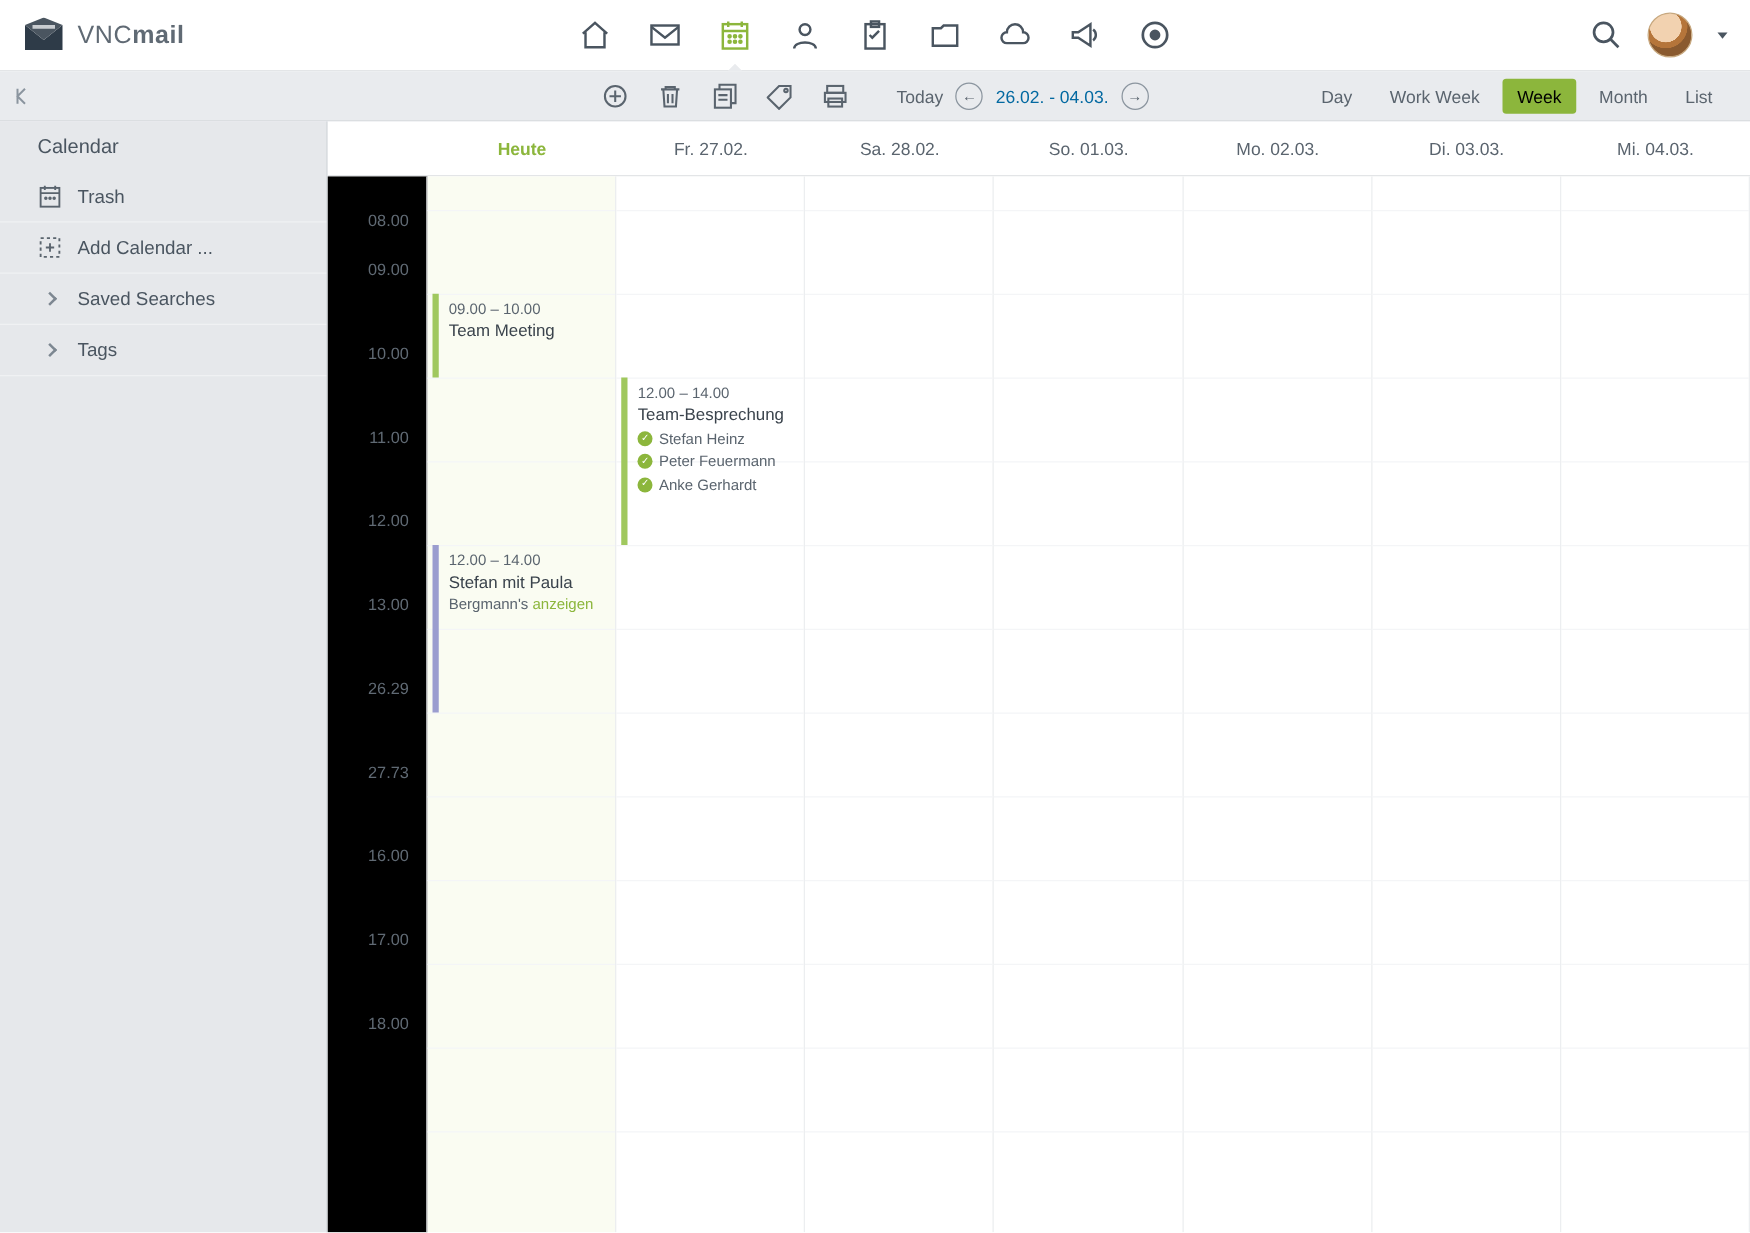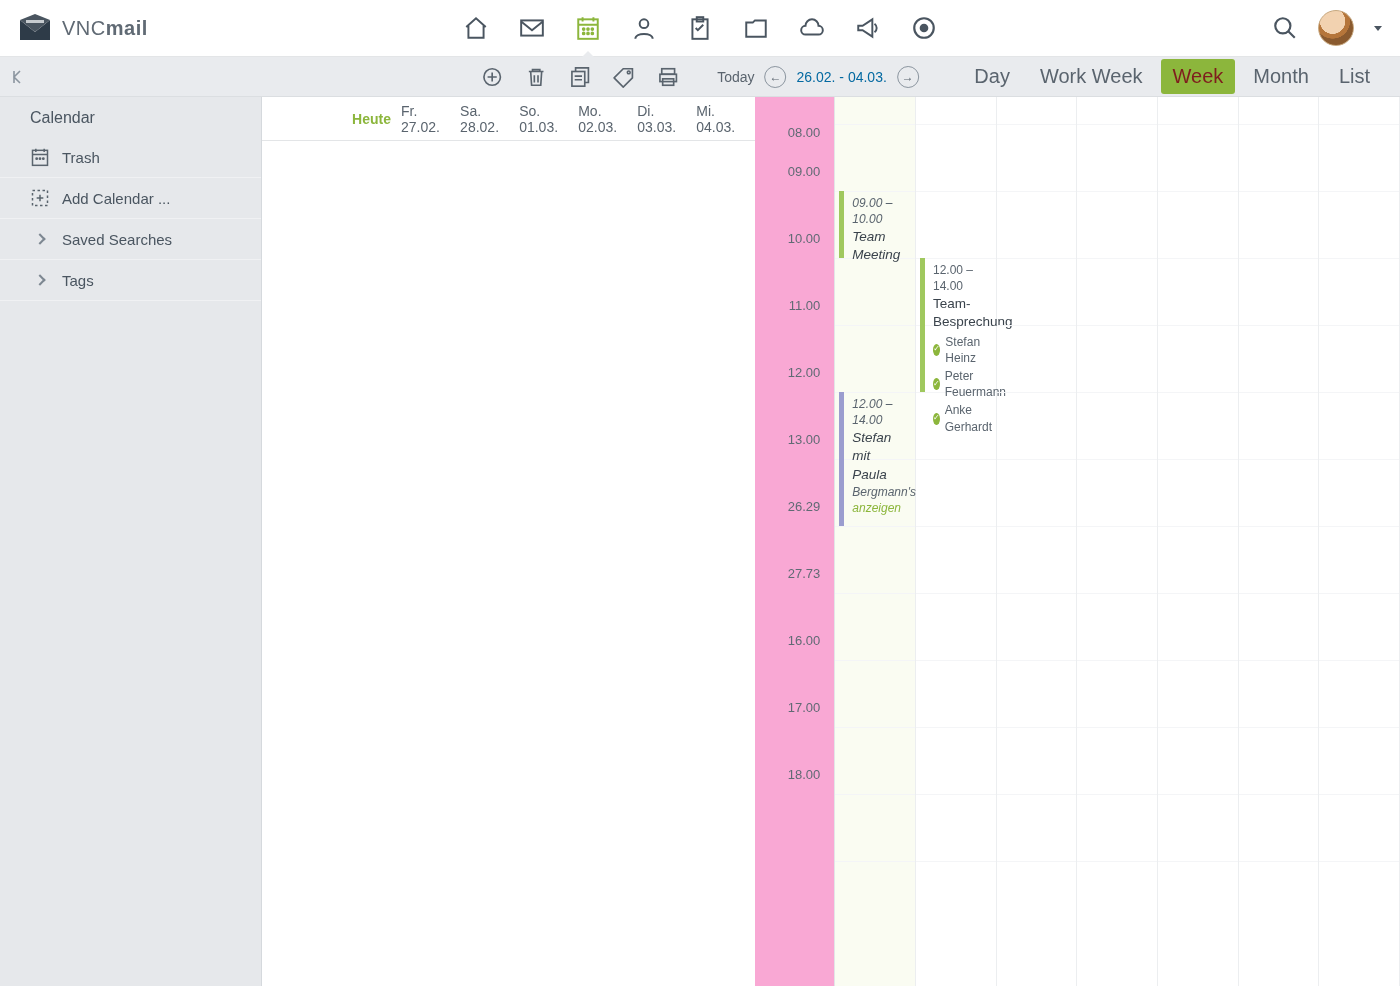--- a/index.html
+++ b/index.html
@@ -24,45 +24,45 @@
   
   .toolbar { height: 40px; background: #e9ebee; border-bottom: 1px solid #dbdee1; display: flex; align-items: center; position: relative; }
   .collapse-btn { width: 28px; color: #8b959f; font-size: 18px; padding-left: 10px; cursor: pointer; }
   .tool-group { position: absolute; left: 50%; transform: translateX(-50%); display: flex; align-items: center; gap: 22px; }
   .tool-icon { width: 22px; height: 22px; color: #5a646e; cursor: pointer; }
   .today-nav { display: flex; align-items: center; gap: 10px; margin-left: 16px; }
   .today-btn { color: #5a646e; font-size: 14px; cursor: pointer; }
   .arrow-circ { width: 22px; height: 22px; border: 1.5px solid #8b959f; border-radius: 50%; display: flex; align-items: center; justify-content: center; color: #5a646e; font-size: 12px; cursor: pointer; }
   .date-range { color: #0369a1; font-size: 14px; }
   .view-switch { margin-left: auto; display: flex; align-items: center; gap: 6px; padding-right: 18px; }
-  .vs-btn { padding: 6px 12px; font-size: 20px; color: #5a646e; border-radius: 3px; cursor: pointer; }
-  .vs-btn.active { background: #8cb63c; color: #7f1d1d; }
+  .vs-btn { padding: 6px 12px; font-size: 14px; color: #5a646e; border-radius: 3px; cursor: pointer; }
+  .vs-btn.active { background: #8cb63c; color: #000000; }
 
   
   .body { display: flex; height: calc(986px - 97px); }
   .sidebar { width: 262px; background: #e6e8eb; border-right: 1px solid #d5d9dd; padding-top: 0; }
   .sb-title { padding: 12px 18px 10px 30px; font-size: 16px; color: #4a5560; }
   .sb-item { display: flex; align-items: center; gap: 12px; padding: 10px 18px 10px 30px; font-size: 15px; color: #4a5560; cursor: pointer; border-bottom: 1px solid #f0f1f3; }
   .sb-item.selected { background: #c7cbd0; }
   .sb-icon { width: 20px; height: 20px; color: #5a646e; flex-shrink: 0; }
   .chev { display: inline-block; width: 8px; height: 8px; border-right: 2px solid #7d8791; border-bottom: 2px solid #7d8791; transform: rotate(-45deg); }
 
   
-  .cal { flex: 1; display: flex; flex-direction: row; overflow: hidden; }
+  .cal { flex: 1; display: flex; flex-direction: column; overflow: hidden; }
   .day-header { height: 44px; border-bottom: 1px solid #e3e5e7; display: flex; }
   .time-gutter-head { width: 80px; }
   .dh-cell { flex: 1; display: flex; align-items: center; justify-content: center; font-size: 14px; color: #5a646e; border-left: 0px solid #eceef0; }
   .dh-cell.today { color: #8cb63c; font-weight: 600; }
   .grid { flex: 1; display: flex; overflow: hidden; position: relative; }
-  .time-gutter { width: 80px; border-right: 1px solid #e3e5e7; background: #f9a8d4; }
+  .time-gutter { width: 80px; border-right: 1px solid #e3e5e7; background: #000000; }
   .time-label { height: 67px; text-align: right; padding-right: 14px; padding-top: 4px; font-size: 13px; color: #606a74; border-bottom: 0px solid #f3f4f6; position: relative; top: -4px;}
   .time-gutter .time-label:first-child { top: 24px; }
   .cols { flex: 1; display: flex; position: relative; }
   .col { flex: 1; border-right: 1px solid #eceef0; position: relative; }
-  .col.today { background: #fafcf2; font-style: italic; }
+  .col.today { background: #fafcf2; }
   .hour-line { position: absolute; left: 0; right: 0; border-bottom: 1px solid #f4f5f7; }
   
   
   .event { position: absolute; left: 4px; right: 2px; border-left: 5px solid; padding: 4px 6px 4px 8px; font-size: 12px; line-height: 1.35; background: transparent; cursor: pointer; }
   .ev-green { border-color: #a0c85e; }
   .ev-purple { border-color: #9b9dcf; }
   .ev-time { color: #5a646e; font-size: 12px; }
   .ev-title { color: #3a434c; font-size: 13.5px; margin-top: 1px; }
   .ev-sub { color: #5a646e; font-size: 12px; }
   .ev-link { color: #8cb63c; }

